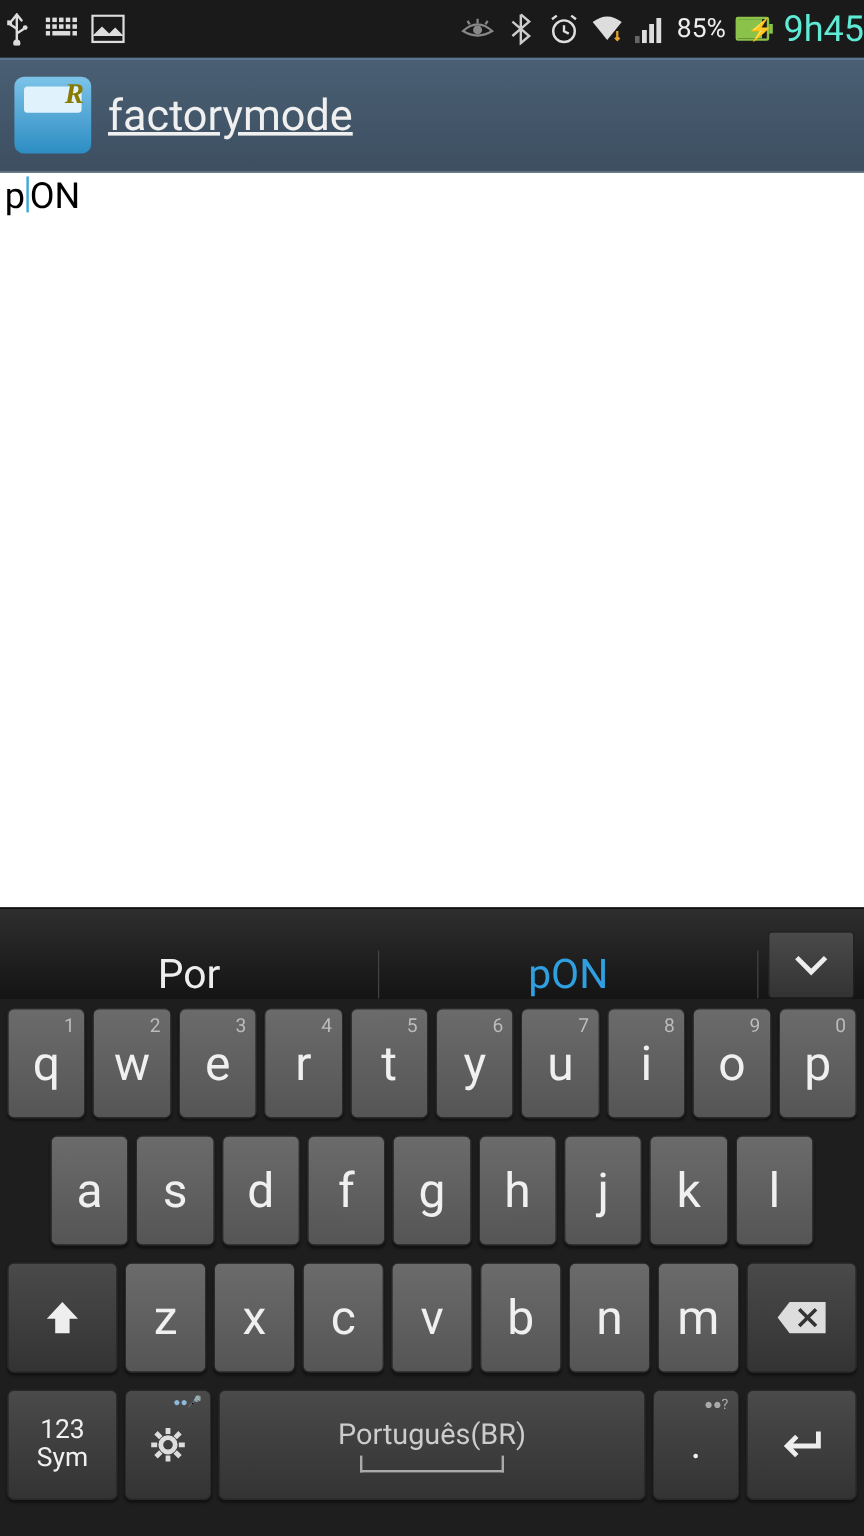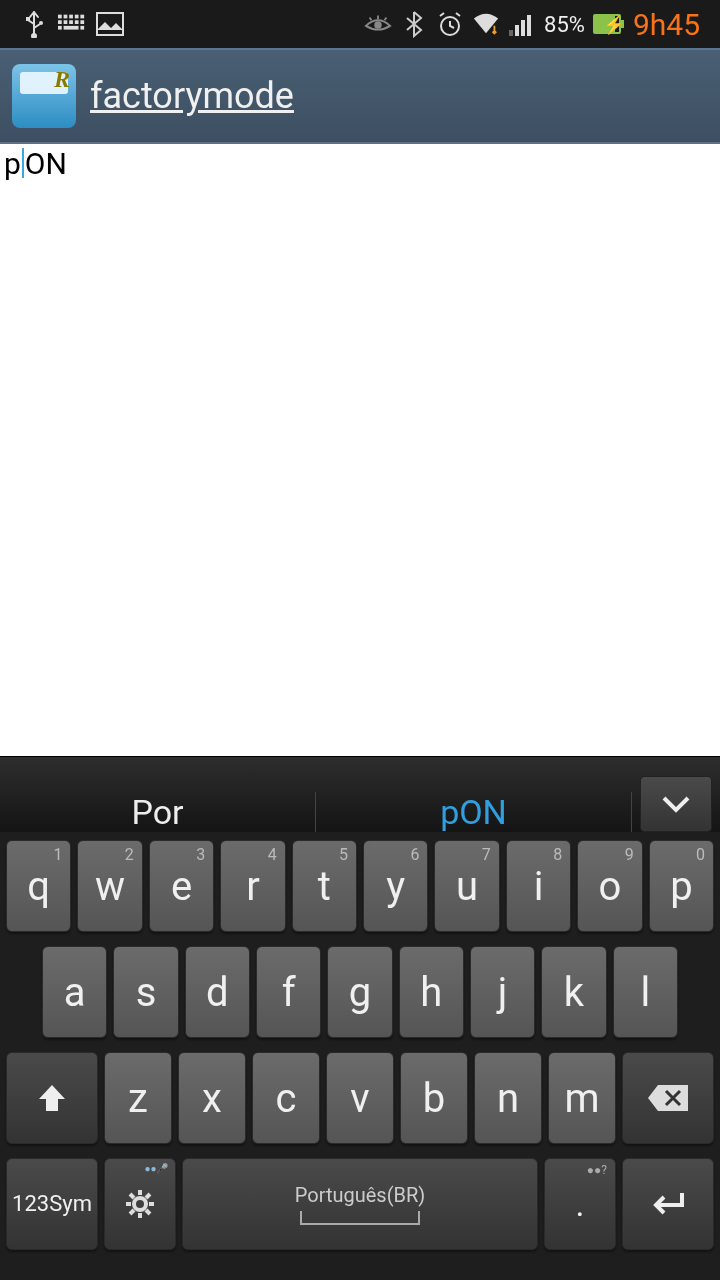--- a/index.html
+++ b/index.html
@@ -1,22 +1,22 @@
 <!DOCTYPE html>
 <html><head>
 <meta charset="utf-8">
 <style>
 * { margin: 0; padding: 0; box-sizing: border-box; font-family: Roboto, Arial, sans-serif; }
 html, body { width: 720px; height: 1280px; background: #000; overflow: hidden; }
 
-.status-bar { height: 48px; background: #1a1a1a; display: flex; align-items: center; padding: 0 20px; color: #ddd; }
+.status-bar { height: 48px; background: #1a1a1a; display: flex; align-items: center; padding: 0 0; color: #ddd; }
 .status-left { display: flex; align-items: center; gap: 10px; }
 .status-right { margin-left: auto; display: flex; align-items: center; gap: 8px; }
 .status-icon { width: 28px; height: 28px; display: flex; align-items: center; justify-content: center; }
-.status-time { font-size: 30px; color: #f97316; margin-left: 4px; }
+.status-time { font-size: 30px; color: #5eead4; margin-left: 4px; }
 .battery-pct { font-size: 22px; color: #eee; }
 .battery { width: 30px; height: 20px; border: 2px solid #8bc34a; border-radius: 2px; position: relative; background: linear-gradient(to right, #8bc34a 85%, #1a1a1a 85%); }
 .battery::after { content:""; position:absolute; right:-5px; top:4px; width:3px; height:8px; background:#8bc34a; }
 .bolt { position:absolute; left:8px; top:-2px; color:#fff; font-size:18px; }
 
 .app-bar { height: 96px; background: linear-gradient(#4a5f74, #3d4f61); display: flex; align-items: center; padding: 0 12px; gap: 14px; border-top: 2px solid #5b7692; border-bottom: 2px solid #5d7187; }
 .app-icon { width: 64px; height: 64px; background: linear-gradient(#7cc3e8,#2d8dc3); border-radius: 8px; position: relative; display:flex; align-items:center; justify-content:center; }
 .app-icon::before { content:""; position:absolute; top:8px; left:8px; right:8px; height:22px; background:#e0f2fb; border-radius:3px; }
 .app-icon-letter { position:absolute; top:2px; right:6px; color:#8a7a00; font-style:italic; font-weight:bold; font-size:24px; font-family: cursive; z-index:2; }
 .app-title { color: #f0f0f0; font-size: 36px; text-decoration: underline; }
@@ -32,23 +32,23 @@
 .sug-collapse { width: 72px; height: 56px; margin: 0 8px; background: linear-gradient(#4a4a4a,#333); border: 1px solid #222; border-radius: 4px; display:flex; align-items:center; justify-content:center; }
 
 .keyboard { background: #1e1e1e; padding: 8px 6px 10px 6px; height: 448px; display:flex; flex-direction:column; gap: 14px; }
 .kb-row { display: flex; gap: 6px; }
 .kb-row.r2 { padding: 0 36px; }
 .key { flex:1; height: 92px; background: linear-gradient(#6b6b6b,#555); border-radius: 6px; border: 1px solid #2a2a2a; color: #f0f0f0; font-size: 40px; display:flex; align-items:center; justify-content:center; position: relative; box-shadow: 0 2px 2px rgba(0,0,0,0.4); }
 .key .num { position:absolute; top:4px; right:8px; font-size: 16px; color: #bbb; }
 .key.dark { background: linear-gradient(#4a4a4a,#333); }
 .key.shift { flex: 0 0 92px; }
 .key.backspace { flex: 0 0 92px; }
-.key.sym { flex:0 0 92px; font-size: 22px; line-height:1.1; }
+.key.sym { flex:0 0 92px; font-size: 22px; flex-direction: column; line-height:1.1; }
 .key.gear { flex:0 0 72px; }
-.key.space { flex: 1; font-size: 20px; color:#ccc; flex-direction:column; gap:2px; }
+.key.space { flex: 1; font-size: 24px; color:#ccc; flex-direction:column; gap:2px; }
 .key.period { flex:0 0 72px; font-size:34px; }
 .key.enter { flex:0 0 92px; }
 .space-bar { width: 120px; height: 14px; border: 2px solid #aaa; border-top:none; margin-top:2px; }
 .dots-q { position:absolute; top:4px; right:8px; font-size:12px; color:#aaa; }
 .dots-mic { position:absolute; top:4px; right:6px; font-size:10px; color:#8fb8d8; }
 
 svg { display:block; }
 </style>
 </head>
 <body>

